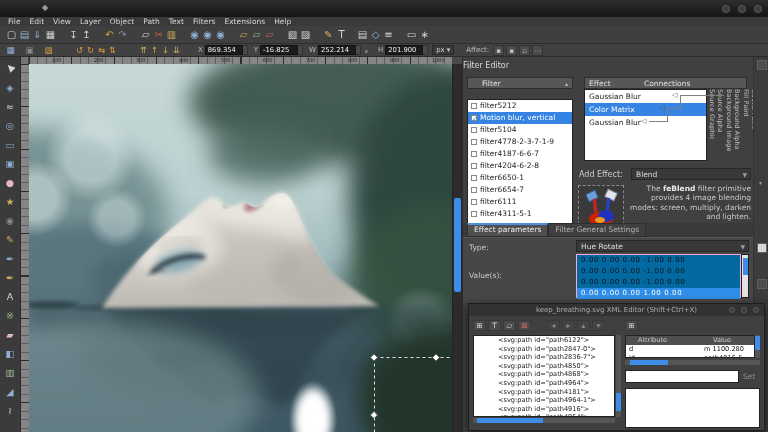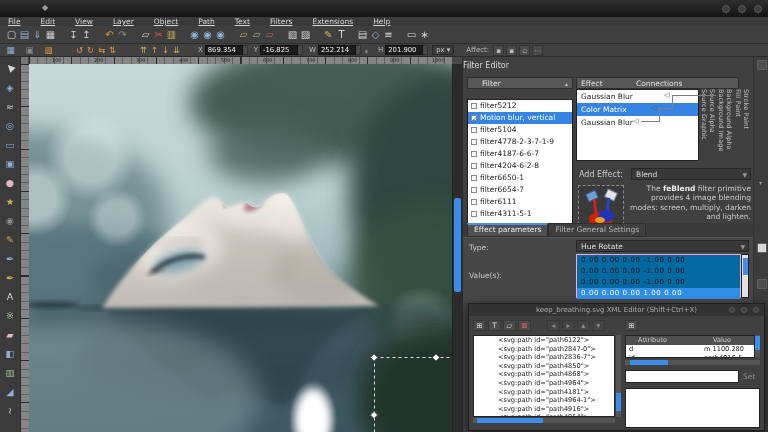--- a/index.html
+++ b/index.html
@@ -6,22 +6,22 @@
     font-family:"DejaVu Sans","Liberation Sans",sans-serif;-webkit-user-select:none;user-select:none;}
   *{box-sizing:border-box;}
   .abs{position:absolute;}
   
   #titlebar{left:0;top:0;width:768px;height:17px;background:linear-gradient(#2e2e2e,#141414);
     color:#c8c8c8;font-size:9px;line-height:17px;}
   #title-text{position:absolute;left:56px;top:0;}
   .win-logo{position:absolute;left:42px;top:4px;width:8px;height:8px;color:#9a9a9a;font-size:8px;line-height:8px;}
   .winbtns{position:absolute;right:6px;top:5px;display:flex;gap:8px;}
   .winbtn{width:8px;height:8px;border-radius:50%;background:#3c3c3c;border:1px solid #5d5d5d;}
-  #menubar{left:0;top:17px;width:768px;height:9px;background:#3a3a3a;display:flex;gap:20px;
-    padding-left:8px;color:#d6d6d6;font-size:7.5px;line-height:9px;text-decoration:underline;}
+  #menubar{left:0;top:17px;width:768px;height:9px;background:#3a3a3a;display:flex;gap:9px;
+    padding-left:8px;color:#d6d6d6;font-size:7.5px;line-height:9px;}
   .menu-item{cursor:default;}
   
   #toolbar1{left:0;top:26px;width:768px;height:18px;background:#3f3f3f;border-bottom:1px solid #2e2e2e;
     display:flex;align-items:center;padding-left:5px;}
   #toolbar2{left:0;top:44px;width:768px;height:13px;background:#414141;border-bottom:1px solid #2b2b2b;
     display:flex;align-items:center;padding-left:5px;font-size:7px;color:#c9c9c9;}
   .icon{display:inline-block;text-align:center;font-size:10px;line-height:13px;width:13px;height:13px;color:#cfcfcf;}
   #toolbar2 .icon{font-size:8.5px;line-height:11px;width:11px;height:11px;}
   .tb-gap{width:10px;}  .tb-gap2{width:8px;}
   .ic-w{color:#d4d4d4}.ic-b{color:#8fb0d4}.ic-o{color:#e09a3c}.ic-r{color:#d65c52}
@@ -65,21 +65,21 @@
   .f-col .col-header{height:12px;padding-left:14px;position:relative;}
   .sort-arrow{position:absolute;right:4px;top:0;font-size:6px;color:#bdbdbd;}
   .f-list{height:127px;margin-top:10px;}
   .f-row{height:12px;line-height:12px;display:flex;align-items:center;padding-left:3px;white-space:nowrap;overflow:hidden;}
   .f-row.sel{background:#3584e4;color:#fff;}
   .cb{width:6px;height:6px;border:1px solid #8a8a8a;background:#fff;margin-right:3px;flex:none;
     font-size:6px;line-height:5px;color:#2f6fd0;text-align:center;}
   .btn{background:#555;border:1px solid #666;border-radius:2px;color:#dedede;font-size:7.5px;
     text-align:center;}
   #new-btn{position:absolute;left:4px;top:156px;width:106px;height:13px;line-height:12px;}
-  .e-col{position:absolute;left:113px;top:20px;width:163px;}
+  .e-col{position:absolute;left:121px;top:20px;width:163px;}
   .e-col .col-header{height:12px;display:flex;}
   .e-col .col-header span:first-child{padding-left:4px;width:59px;}
   .e-list{position:absolute;left:0;top:12px;width:123px;height:72px;}
   .e-row{height:13px;line-height:13px;padding-left:4px;position:relative;}
   .e-row.sel{background:#3584e4;color:#fff;}
   .conn-labels{position:absolute;left:123px;top:12px;width:54px;height:74px;display:flex;}
   .conn-label{writing-mode:vertical-rl;font-size:6.3px;color:#c2c2c2;width:8.5px;line-height:8.5px;
     letter-spacing:.2px;white-space:nowrap;}
   .cline{position:absolute;background:#7f7f7f;}
   .carrow{position:absolute;font-size:7px;color:#555;line-height:7px;}

